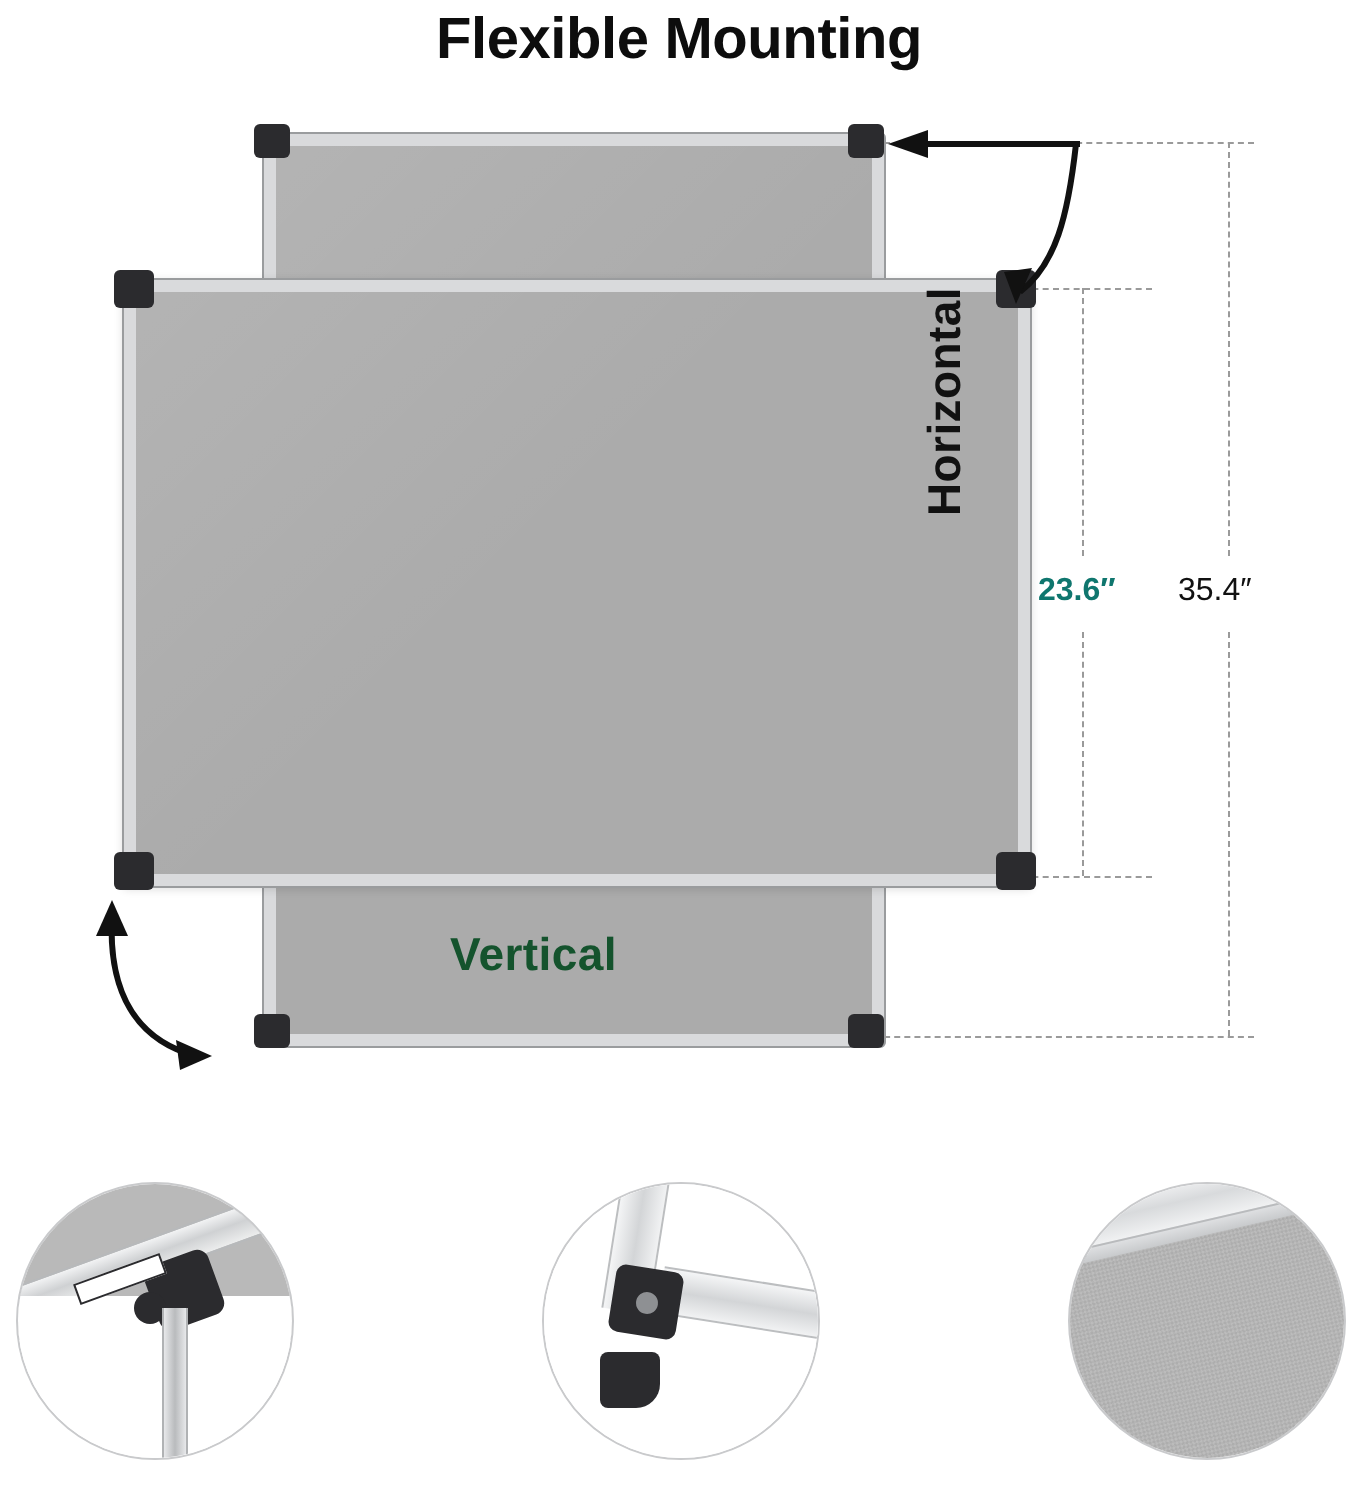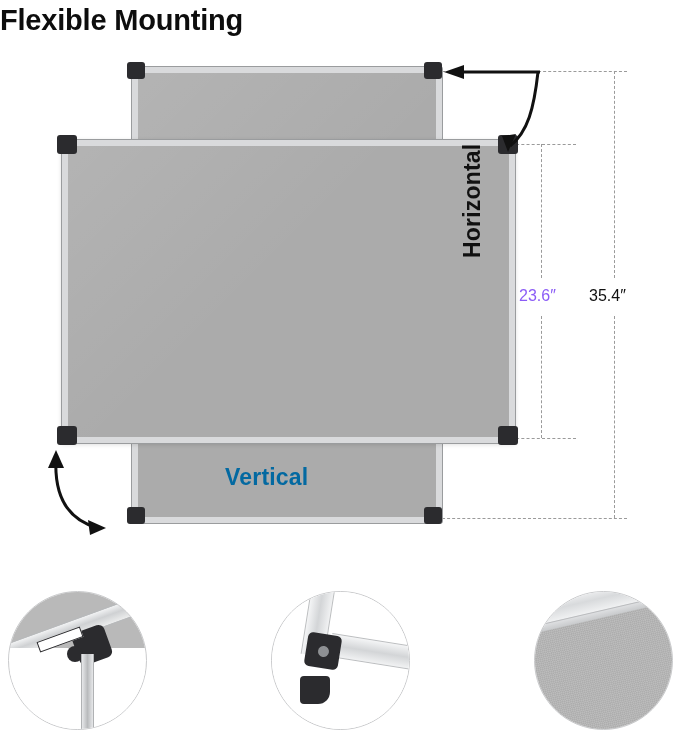--- a/index.html
+++ b/index.html
@@ -18,21 +18,21 @@
     overflow: hidden;
     background: #ffffff;
   }
 
   
   #title {
     position: absolute;
     top: 4px;
     left: 0;
     width: 679px;
-    text-align: left;
+    text-align: center;
     font-size: 29px;
     font-weight: bold;
     letter-spacing: -0.2px;
     color: #0d0d0d;
   }
 
   
   .board {
     position: absolute;
     box-sizing: border-box;
@@ -105,21 +105,21 @@
     color: #111;
     z-index: 7;
     letter-spacing: 0.2px;
   }
   #label-vertical {
     position: absolute;
     left: 225px;
     top: 464px;
     font-size: 23px;
     font-weight: bold;
-    color: #0369a1;
+    color: #14532d;
     z-index: 7;
     letter-spacing: 0.2px;
   }
 
   
   .dash-h {
     position: absolute;
     height: 0;
     border-top: 1px dashed #9a9a9a;
     z-index: 2;
@@ -129,22 +129,22 @@
     width: 0;
     border-left: 1px dashed #9a9a9a;
     z-index: 2;
   }
 
   #dim-23 {
     position: absolute;
     left: 519px;
     top: 287px;
     font-size: 16px;
-    font-weight: normal;
-    color: #8b5cf6;
+    font-weight: bold;
+    color: #0f766e;
     z-index: 8;
   }
   #dim-35 {
     position: absolute;
     left: 589px;
     top: 287px;
     font-size: 16px;
     font-weight: normal;
     color: #111;
     z-index: 8;

